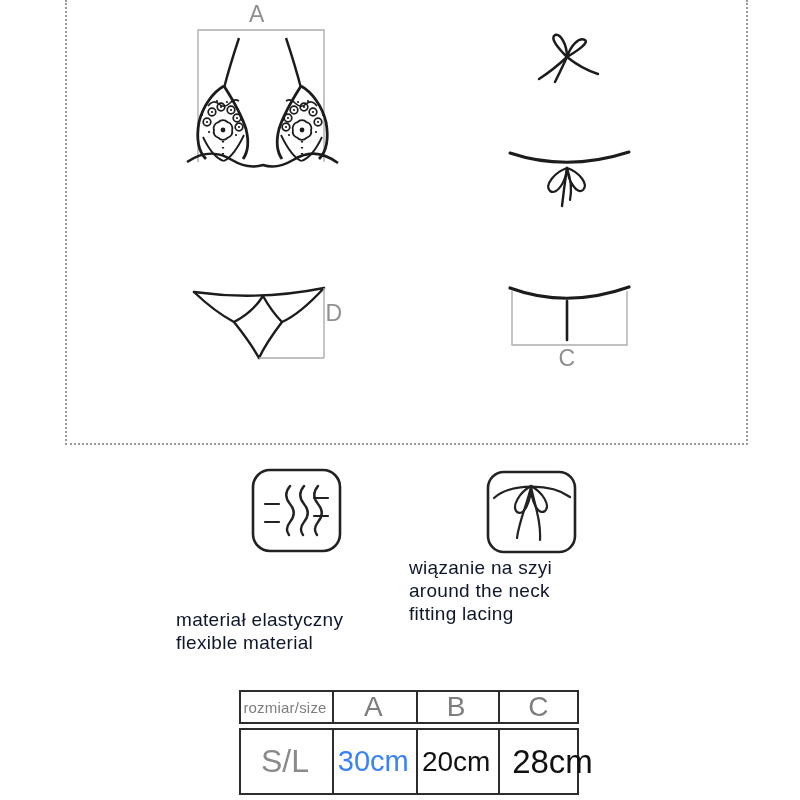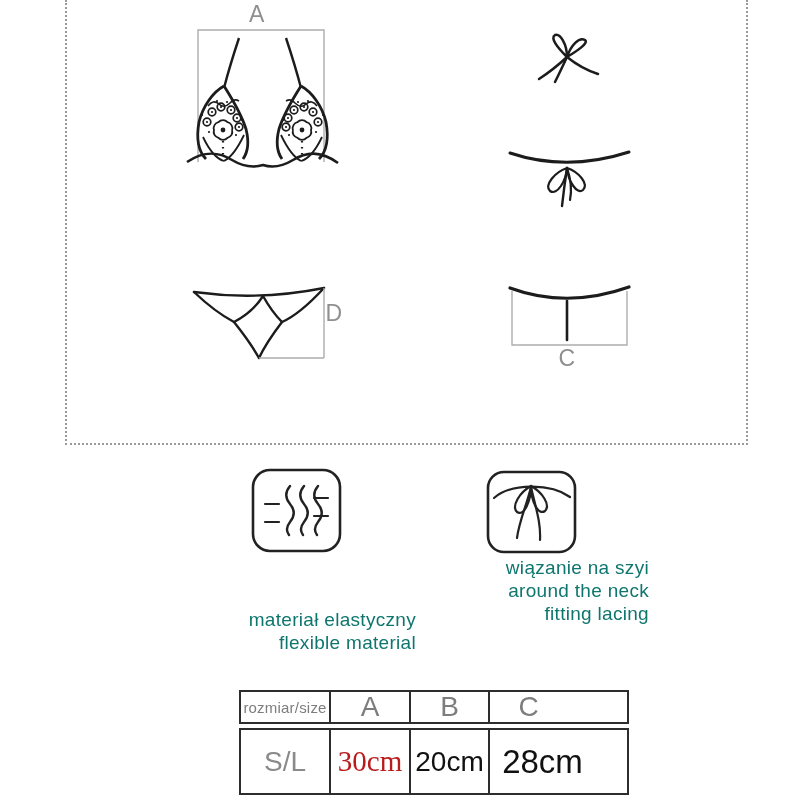--- a/index.html
+++ b/index.html
@@ -20,45 +20,45 @@
   }
   .label-a{left:168px;top:1px;}
   .label-d{left:245px;top:300px;}
   .label-c{left:478px;top:345px;}
 
   
   .feature-icon{position:absolute;}
   .icon-elastic{left:250px;top:467px;}
   .icon-lacing{left:484px;top:467px;}
   .caption{
-    position:absolute;width:240px;text-align:right;color:#0f766e;
+    position:absolute;width:240px;text-align:left;color:#0f172a;
     font-size:19px;line-height:23px;letter-spacing:.3px;
   }
   .caption-elastic{left:176px;top:608px;}
   .caption-lacing{left:409px;top:556px;}
 
   
   .size-table{position:absolute;left:239px;top:690px;width:330px;}
   .trow{
-    display:flex;box-sizing:border-box;width:390px;
-    border:2px solid #2d2d2d;background:#fff;
+    display:flex;box-sizing:border-box;width:340px;
+    border:2px solid #2d2d2d;background:#fff;justify-content:space-between;
   }
   .trow.head{height:34px;}
   .trow.data{height:67px;margin-top:4px;}
   .tcell{
     box-sizing:border-box;display:flex;align-items:center;justify-content:center;
   }
   .tcell.c1{width:88px;}
   .tcell.c2{width:80px;border-left:2px solid #2d2d2d;}
   .tcell.c3{width:79px;border-left:2px solid #2d2d2d;}
   .tcell.c4{width:79px;border-left:2px solid #2d2d2d;}
   .t-gray-sm{color:#7d7d7d;font-size:15px;letter-spacing:.2px;}
   .t-gray-lg{color:#7d7d7d;font-size:28px;}
-  .t-size{color:#8a8a8a;font-size:28px;}
-  .t-val-a{color:#b91c1c;font-size:29px;font-family:Liberation Serif, serif;}
+  .t-size{color:#8a8a8a;font-size:32px;}
+  .t-val-a{color:#3b82f6;font-size:29px;}
   .t-val-b{color:#111111;font-size:28px;}
   .t-val-c{color:#111111;font-size:33px;padding-left:28px;}
 </style>
 </head>
 <body>
 
 <div class="panel">
 
   <svg width="683" height="445" viewBox="0 0 683 445">
     <defs>

